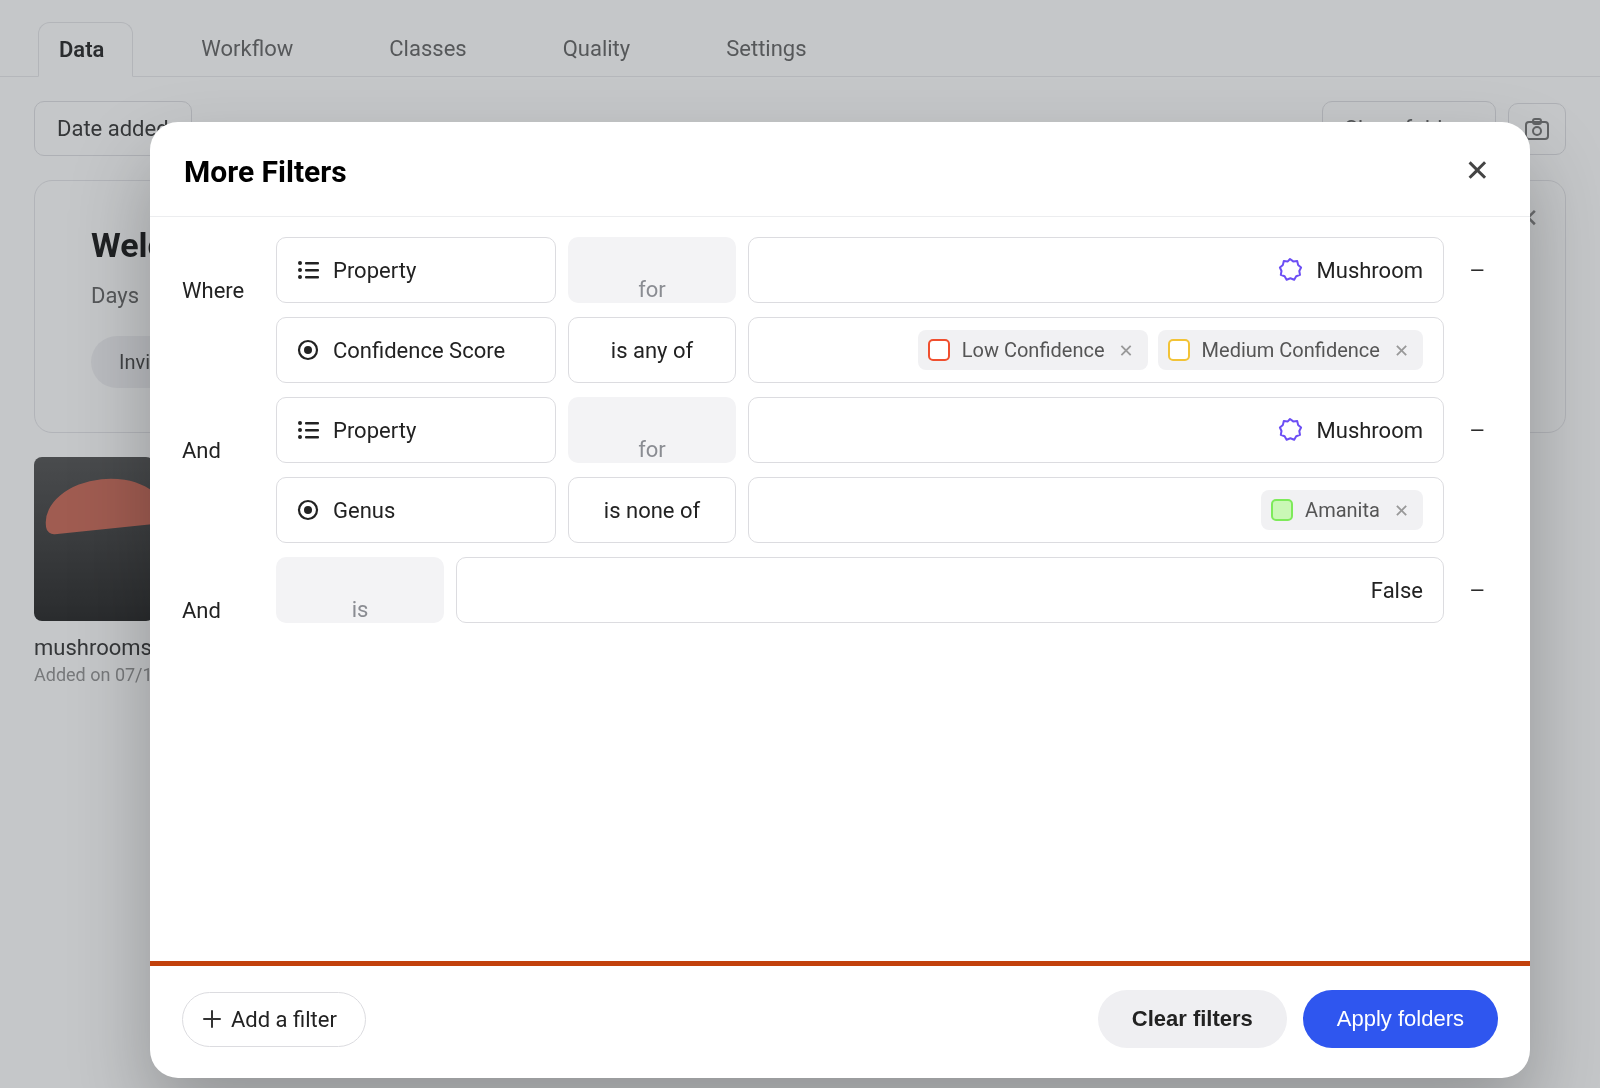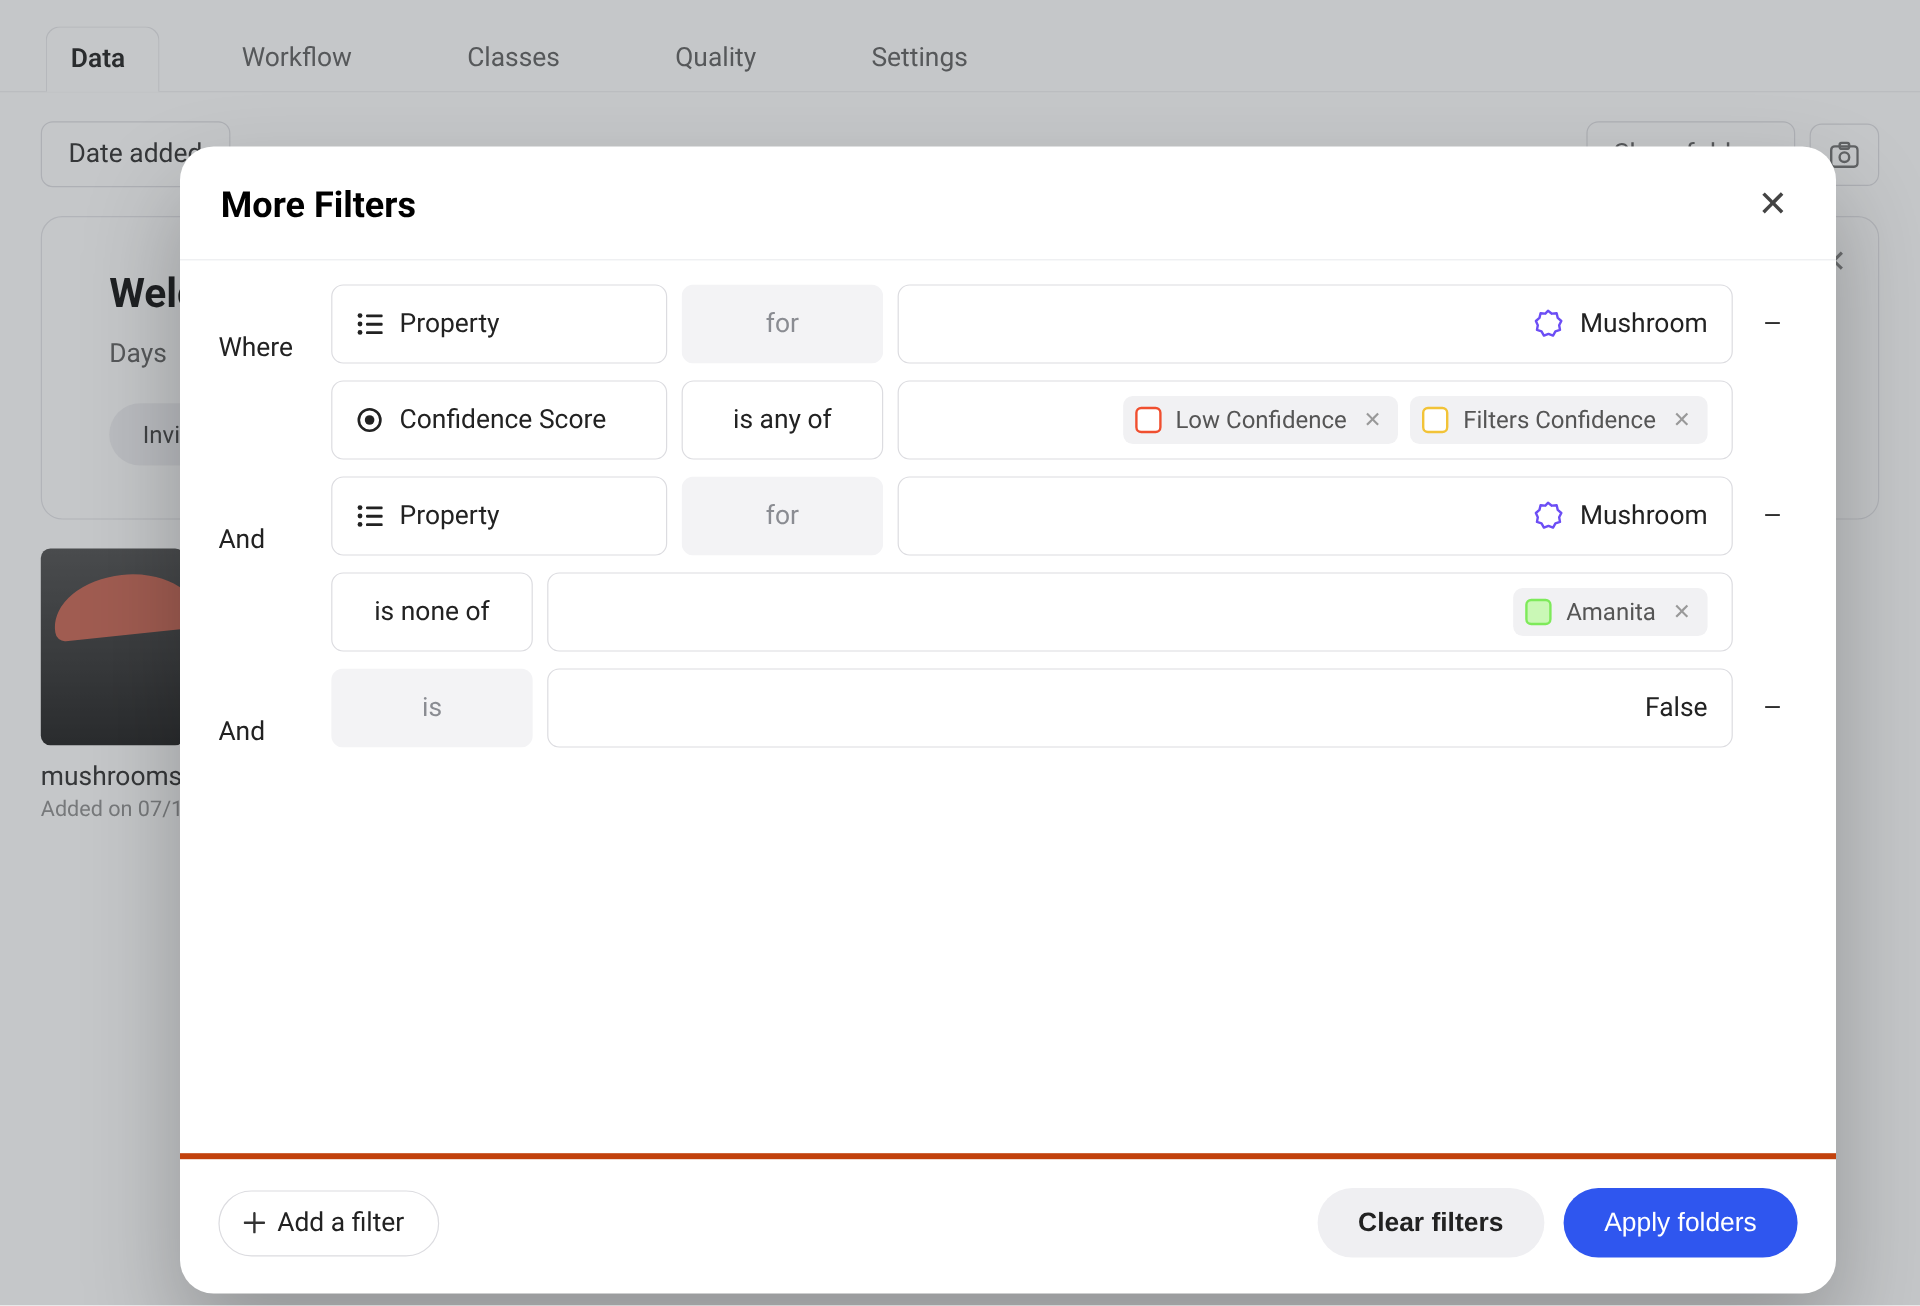--- a/index.html
+++ b/index.html
@@ -155,20 +155,21 @@
   }
   .field.select { width: 280px; flex:none;}
   .field.op {
     width: 168px; flex:none;
     justify-content:center;
   }
   .field.op.muted {
     background:#f3f3f5;
     border-color:transparent;
     color:#8a8c92;
+    align-items:flex-end;
   }
   .field.value { flex:1;justify-content:flex-end;}
   .remove {
     width:42px; flex:none;
     text-align:center;
     font-size:30px;
     color:#222;
     cursor:pointer;
     user-select:none;
     font-weight:300;
@@ -316,21 +317,21 @@
             <span>is any of</span>
           </div>
           <div class="field value" style="gap: 10px;">
             <span class="chip">
               <span class="swatch" style="border-color:#f04f2f;background:#fff"></span>
               <span>Low Confidence</span>
               <span class="x">✕</span>
             </span>
             <span class="chip">
               <span class="swatch" style="border-color:#f2c337;background:#fff"></span>
-              <span>Filters Confidence</span>
+              <span>Medium Confidence</span>
               <span class="x">✕</span>
             </span>
           </div>
           <div class="remove"></div>
         </div>
       </div>
       <div class="group">
         <div class="row">
           <div class="conj">And</div>
           <div class="field select">
@@ -354,20 +355,29 @@
               <svg width="26" height="26" viewBox="0 0 26 26">
                 <path d="M13 2l3.2 2.4 4-0.4 0.9 3.9 3 2.6-1.8 3.5 0.7 3.9-3.8 1.3-2 3.5-3.8-1.5-3.8 1.5-2-3.5-3.8-1.3 0.7-3.9L2.9 10.5l3-2.6L6.8 4l4 0.4z" fill="none" stroke="#6c4ef5" stroke-width="2" stroke-linejoin="round"></path>
               </svg>
             </span>
             <span>Mushroom</span>
           </div>
           <div class="remove">−</div>
         </div>
         <div class="row">
           <div class="conj"></div>
+          <div class="field select">
+            <span class="icon">
+              <svg width="22" height="22" viewBox="0 0 22 22">
+                <circle cx="11" cy="11" r="9" fill="none" stroke="#222" stroke-width="2.2"></circle>
+                <circle cx="11" cy="11" r="4" fill="#222"></circle>
+              </svg>
+            </span>
+            <span>Genus</span>
+          </div>
           <div class="field op">
             <span>is none of</span>
           </div>
           <div class="field value" style="gap: 10px;">
             <span class="chip">
               <span class="swatch" style="border-color:#7eea5a;background:#caf8b6"></span>
               <span>Amanita</span>
               <span class="x">✕</span>
             </span>
           </div>

